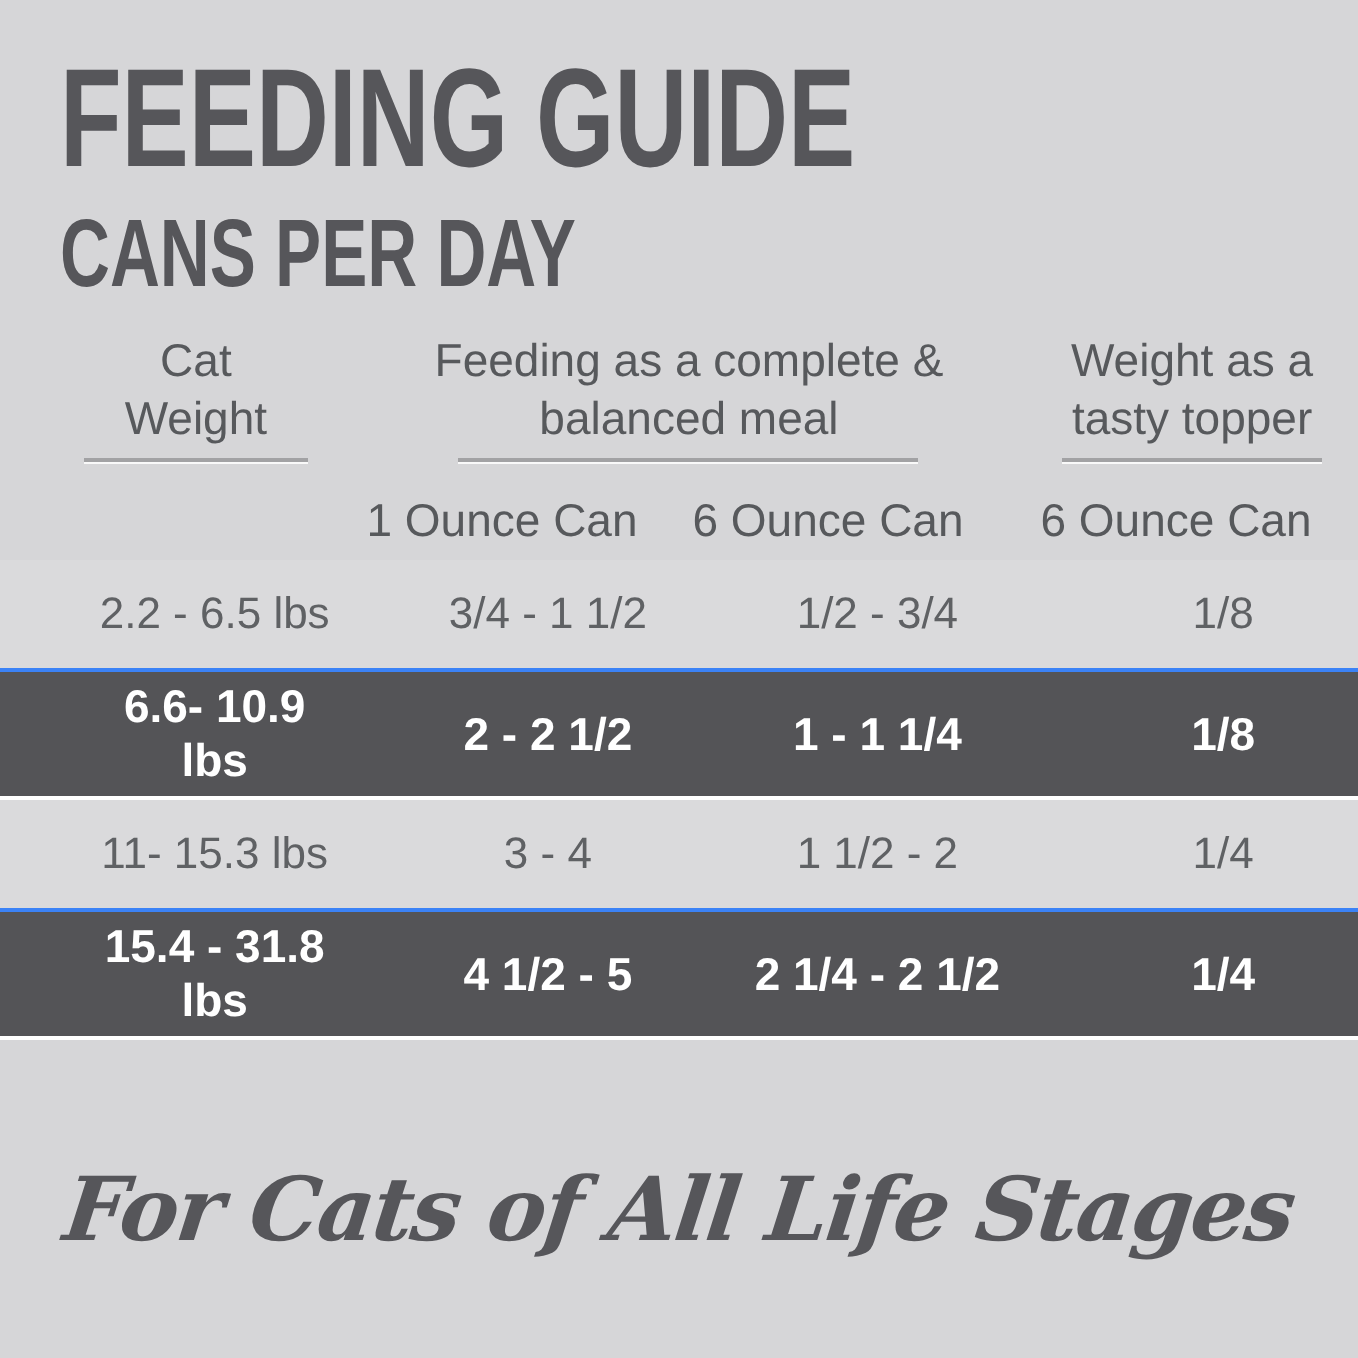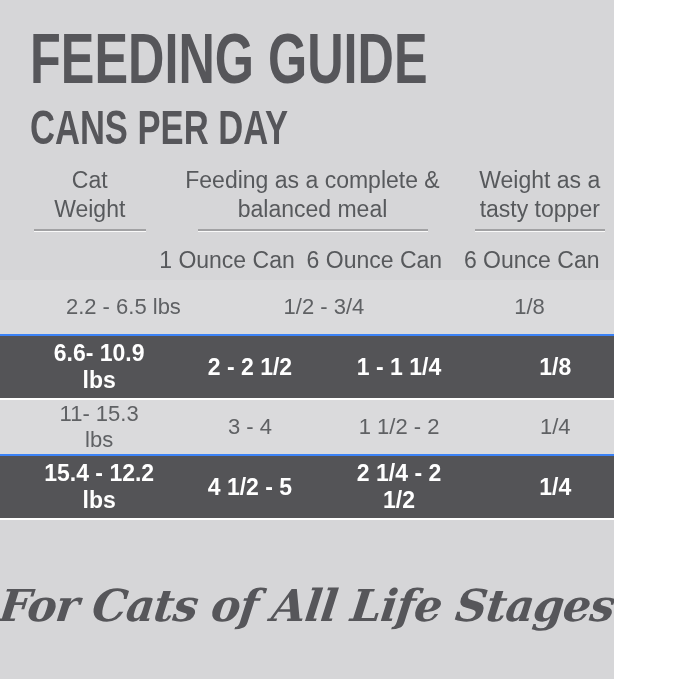--- a/index.html
+++ b/index.html
@@ -1,17 +1,17 @@
 <!DOCTYPE html>
 <html style="--bg: #d6d6d8; --row-light: #dadadc; --row-dark: #545457; --title-text: #56565a; --header-text: #57595c; --value-text: #5f6164; --rule: #a2a2a4; --dark-row-text: #ffffff;"><head>
 <meta charset="utf-8">
 <style>
   html,body { margin:0; padding:0; }
   .canvas {
-    width:614px; height:679px;
+    width:679px; height:679px;
     background: var(--bg);
     font-family:"Liberation Sans", sans-serif;
     overflow:hidden;
     position:relative;
   }
   .title-block { padding:24px 0 0 30px; }
   .title {
     font-weight:bold; font-size:70px; line-height:1;
     color: var(--title-text);
     transform:scaleX(0.72); transform-origin:left top;
@@ -86,40 +86,41 @@
   <div class="subhead">
     <div class="sh s1"></div>
     <div class="sh s2">1 Ounce Can</div>
     <div class="sh s3">6 Ounce Can</div>
     <div class="sh s4">6 Ounce Can</div>
   </div>
 
   <div class="tbody">
   <div class="row">
     <div class="cell w">2.2 - 6.5 lbs</div>
+    <div class="cell a">3/4 - 1 1/2</div>
     <div class="cell b">1/2 - 3/4</div>
     <div class="cell t">1/8</div>
   </div>
 
   <div class="row dark">
     <div class="cell w">6.6- 10.9 lbs</div>
     <div class="cell a">2 - 2 1/2</div>
     <div class="cell b">1 - 1 1/4</div>
     <div class="cell t">1/8</div>
   </div>
 
   <div class="row">
     <div class="cell w">11- 15.3 lbs</div>
     <div class="cell a">3 - 4</div>
     <div class="cell b">1 1/2 - 2</div>
     <div class="cell t">1/4</div>
   </div>
 
   <div class="row dark">
-    <div class="cell w">15.4 - 12.2 lbs</div>
+    <div class="cell w">15.4 - 31.8 lbs</div>
     <div class="cell a">4 1/2 - 5</div>
     <div class="cell b">2 1/4 - 2 1/2</div>
     <div class="cell t">1/4</div>
   </div>
 </div>
 
   <div class="footer">For Cats of All Life Stages</div>
 
 </div>
 

